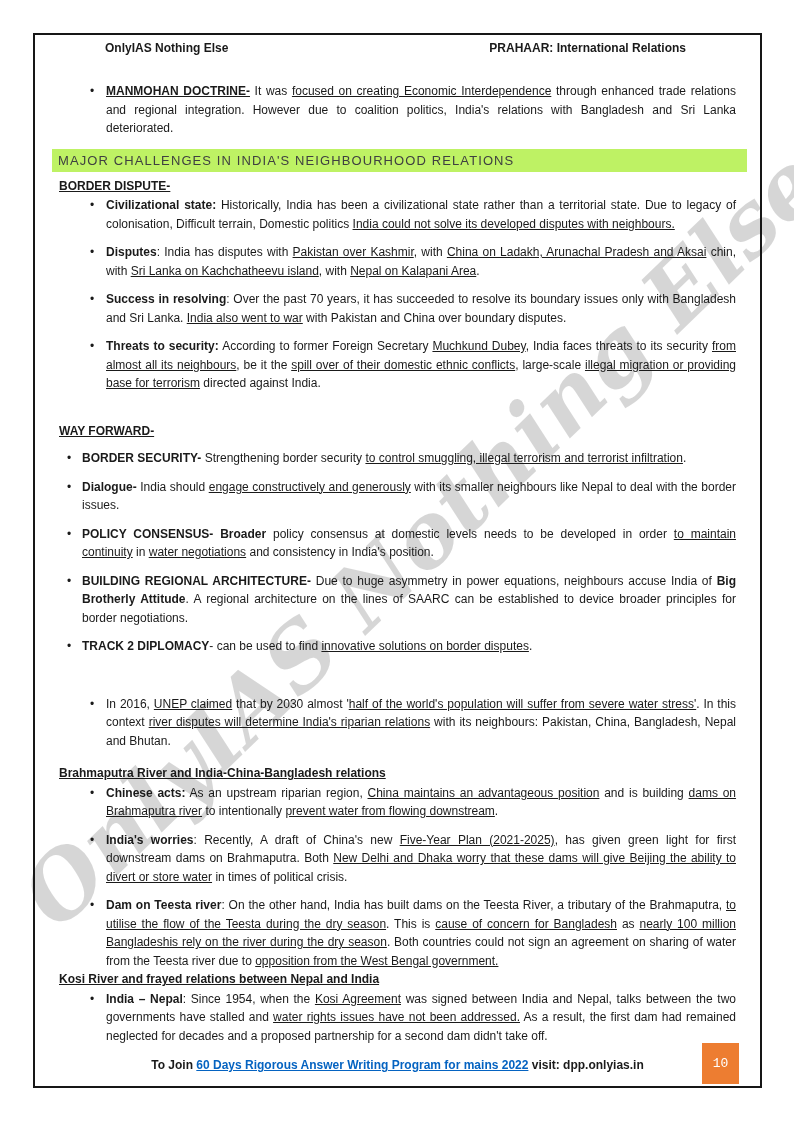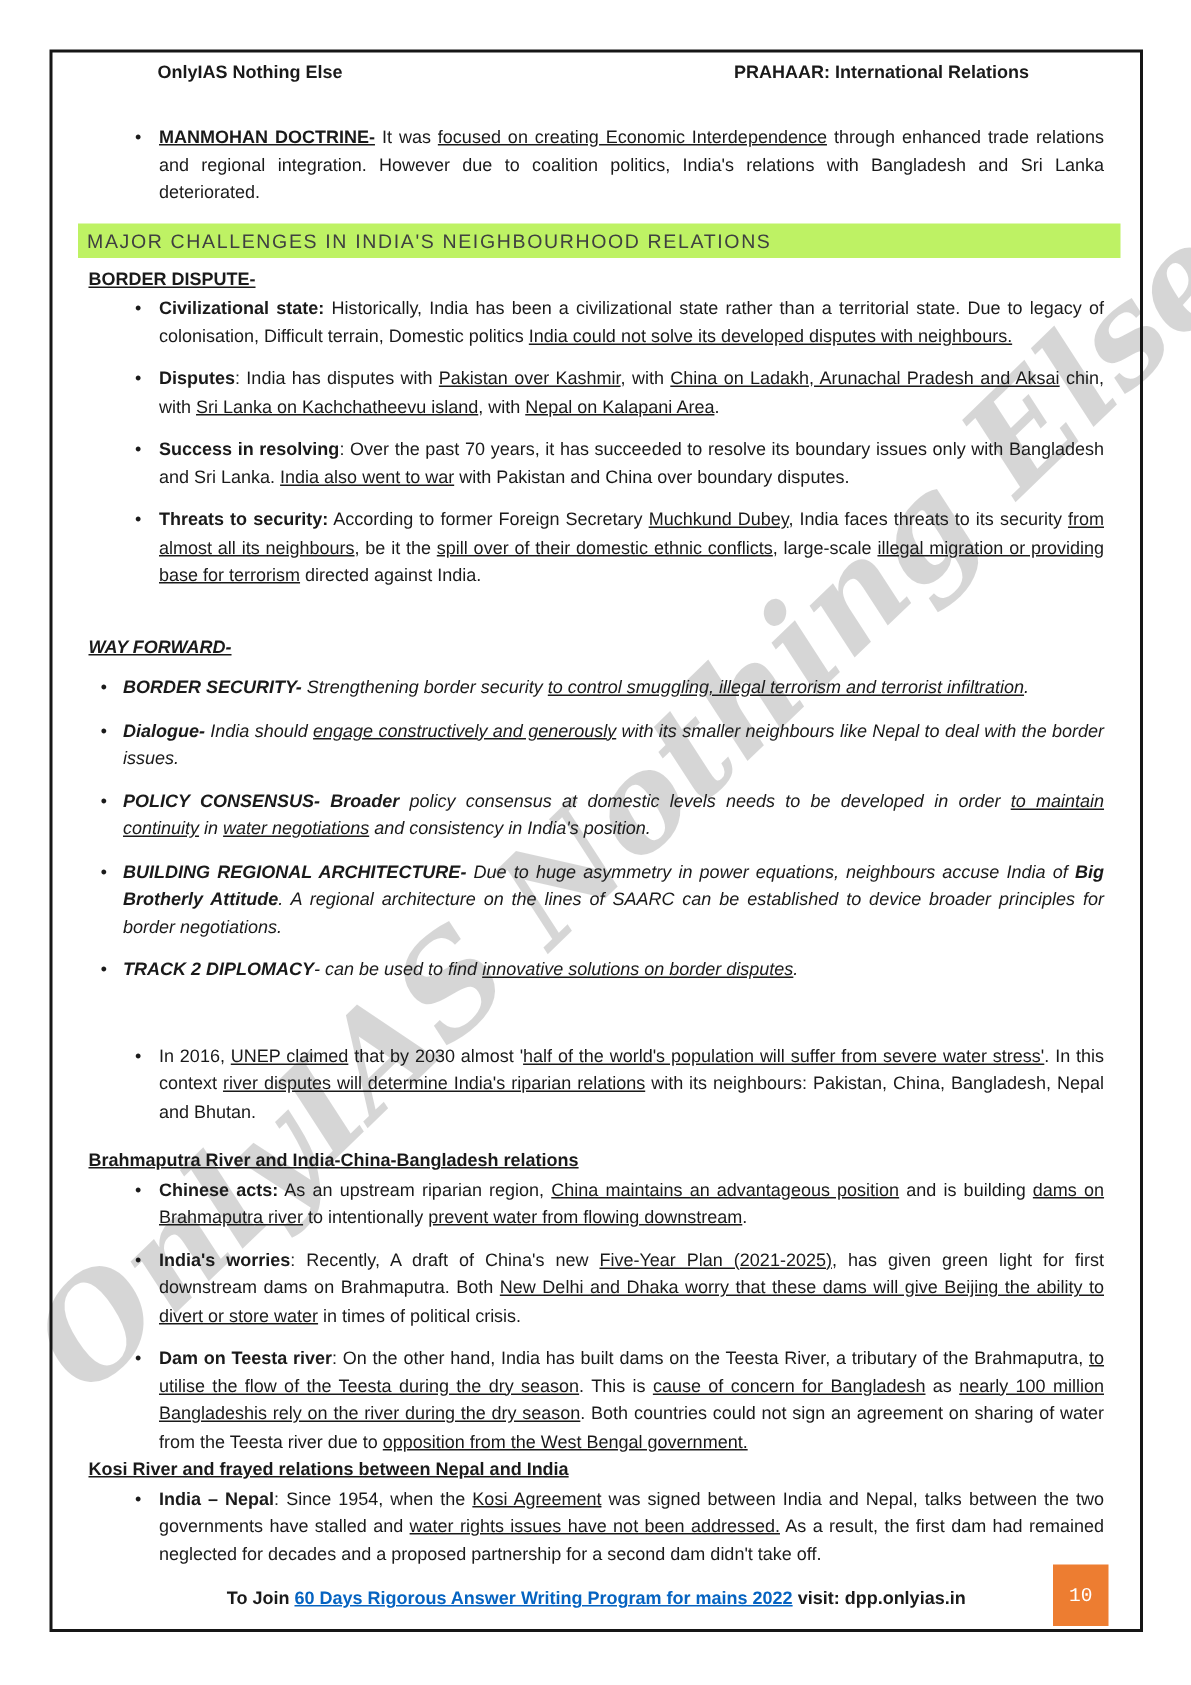--- a/index.html
+++ b/index.html
@@ -21,21 +21,21 @@
   .header-row {
     display:flex; justify-content:space-between;
     padding:6px 74px 0 70px; font-weight:bold; font-size:12px;
     position:relative; z-index:1;
   }
   .content { padding:0 24px; position:relative; z-index:1; }
   .section { margin-top:10px; }
   .sec-0 { margin-top:27px; }
   .sec-1 { margin-top:11px; }
   .sec-2 { margin-top:5px; }
-  .sec-3 { margin-top:29px;font-style:italic; }
+  .sec-3 { margin-top:29px; }
   .sec-4 { margin-top:39px; }
   .sec-5 { margin-top:14px; }
   .sec-6 { margin-top:0; }
   .band {
     background:#dbe4f0; color:#3f4040; font-size:13px; letter-spacing:1.1px;
     padding:4px 0 4px 6px; margin-left:-7px; margin-right:-11px;
   }
   .heading {
     font-weight:bold; text-decoration:underline; font-size:12px;
     line-height:18.5px;

